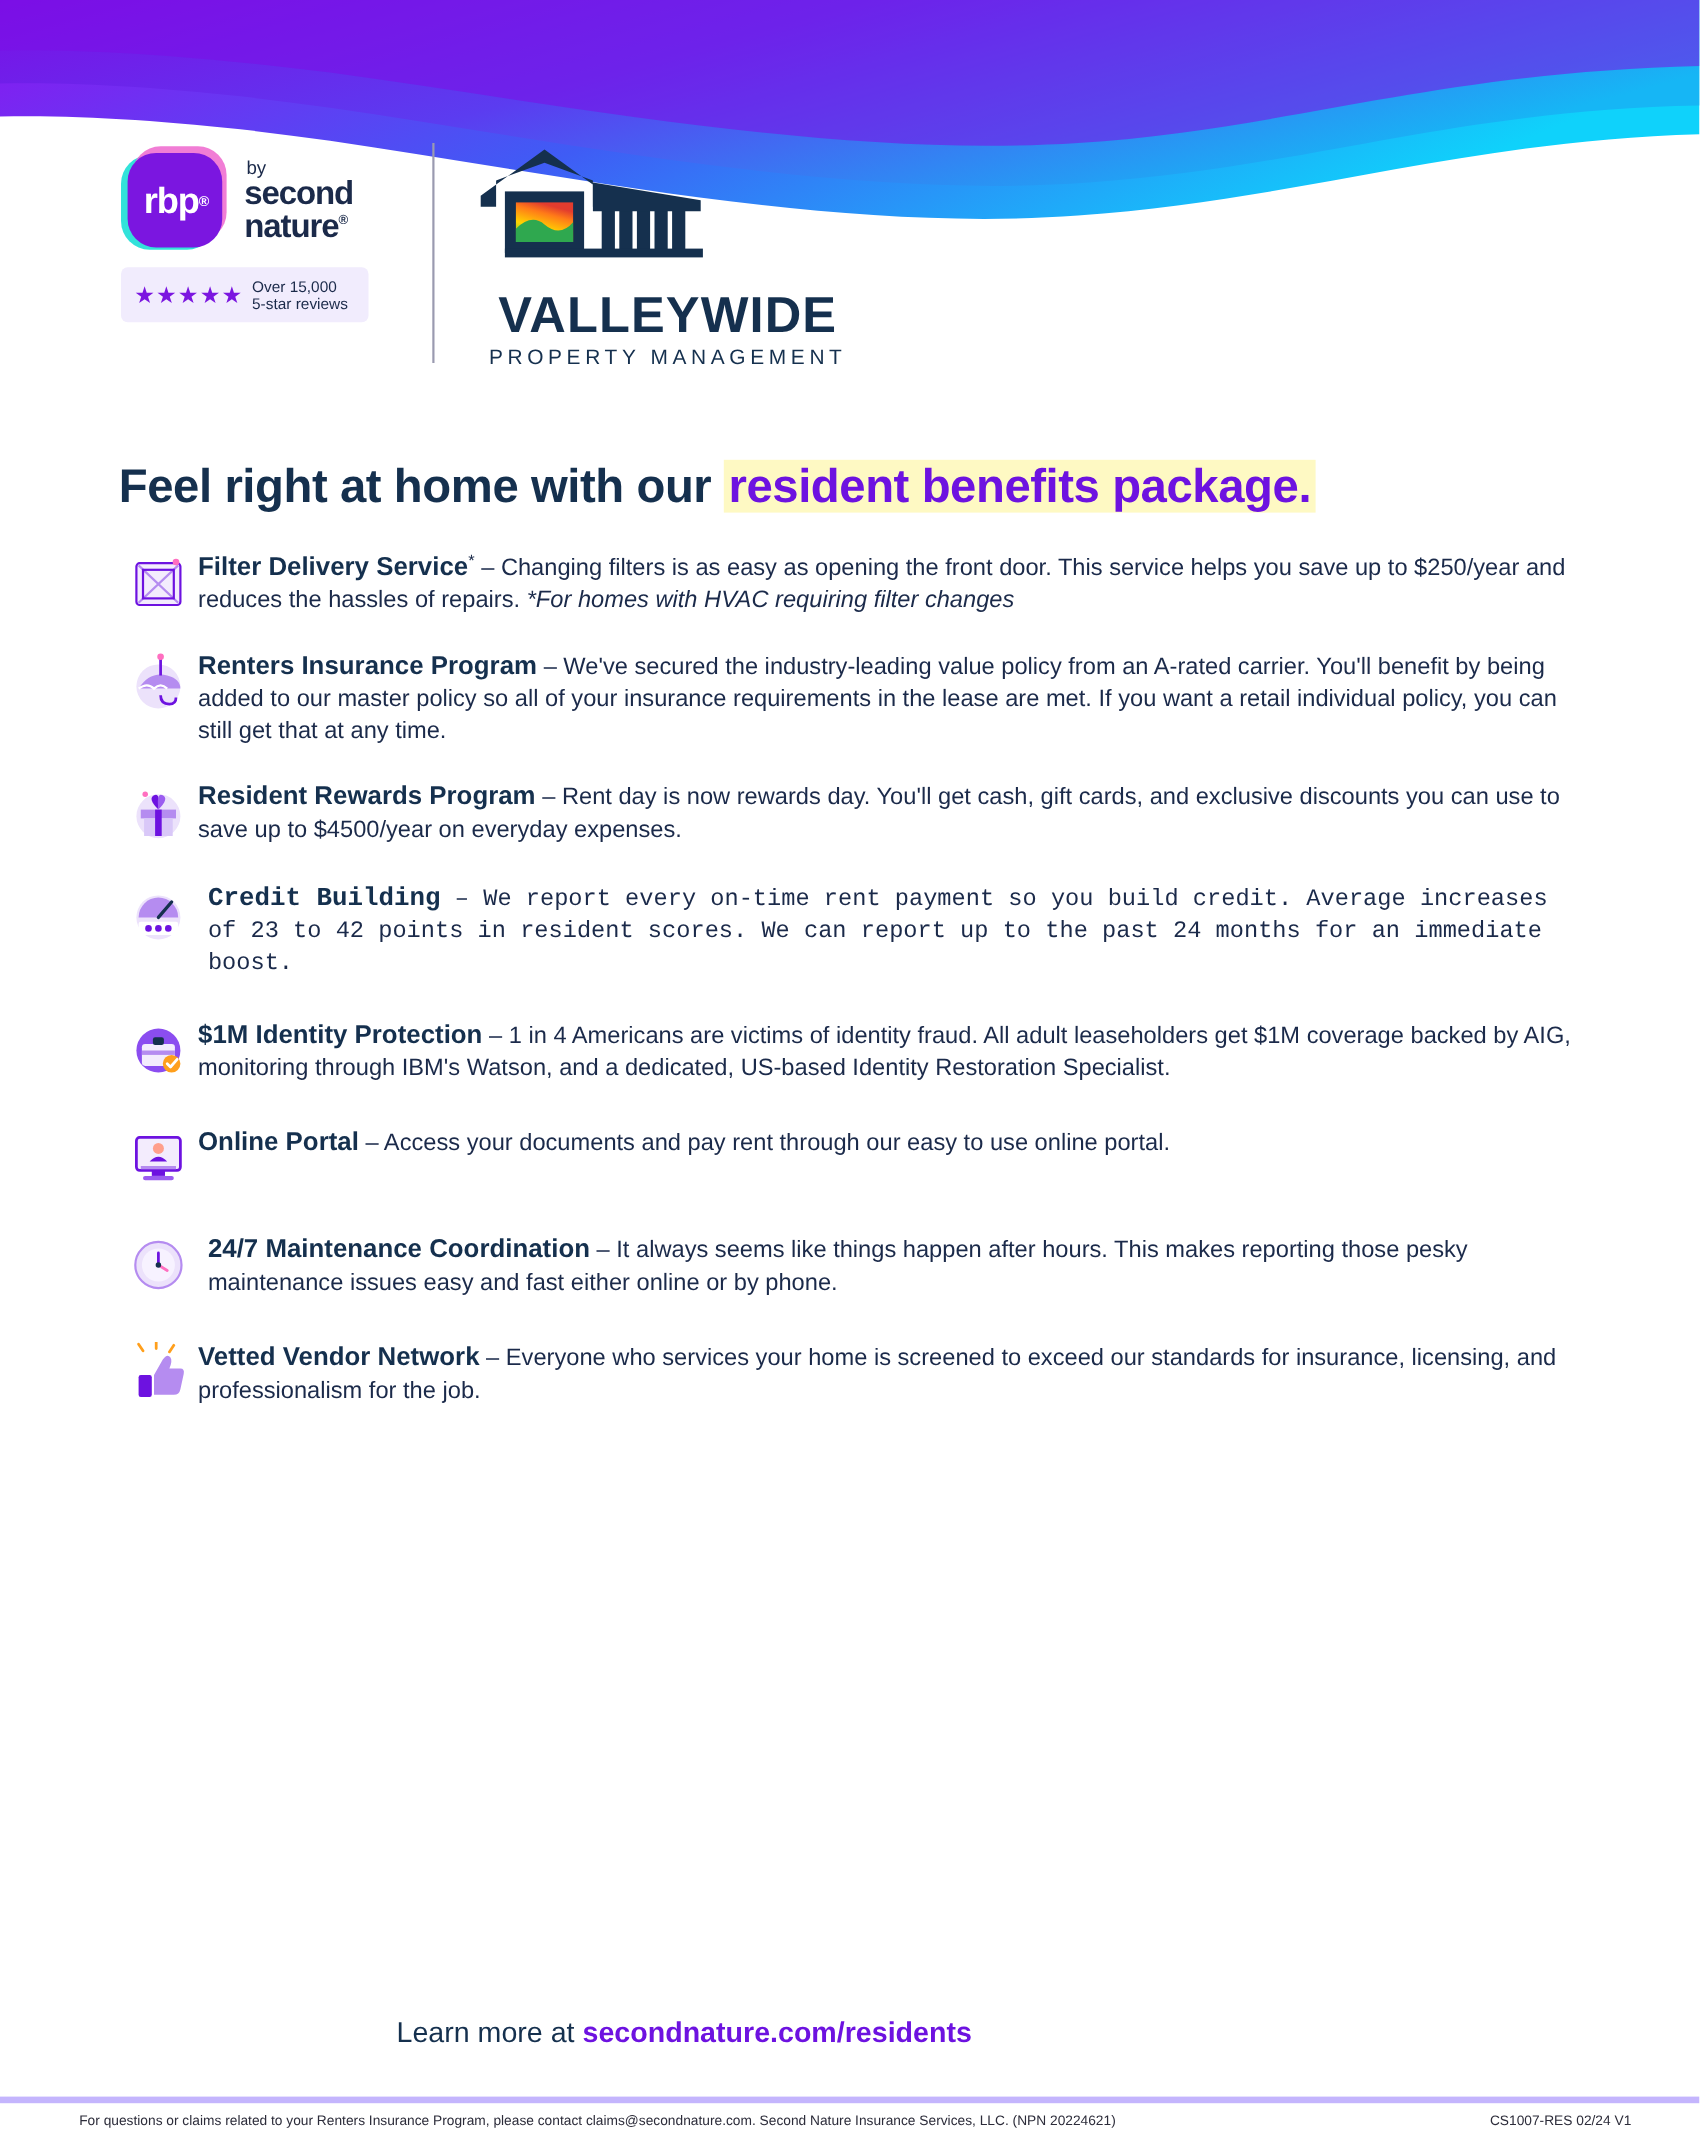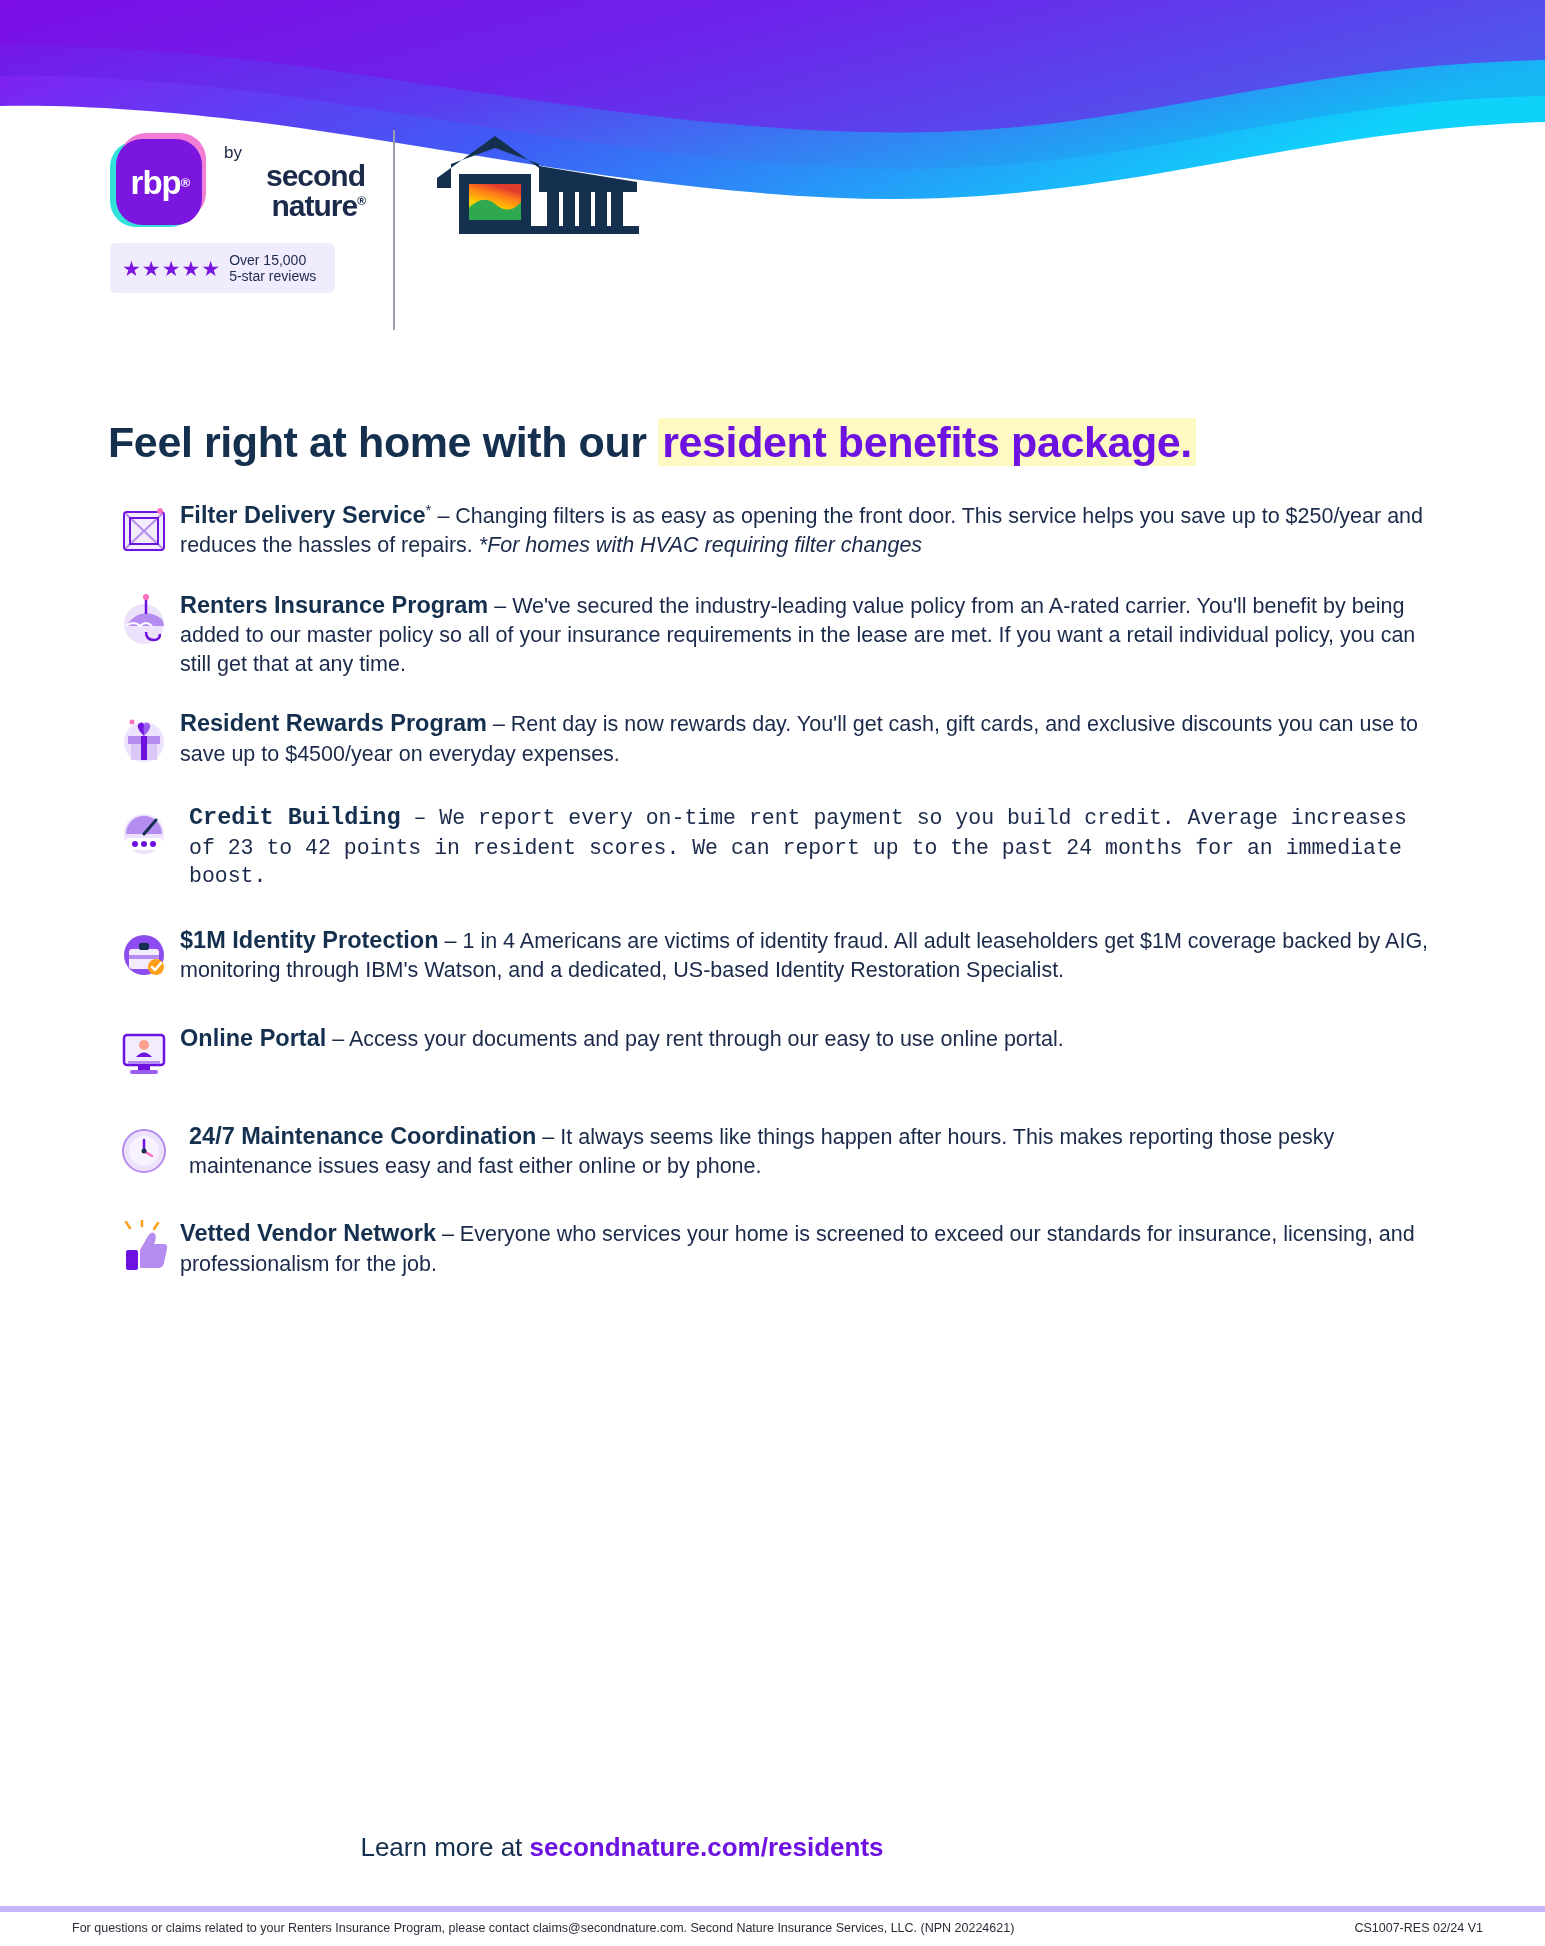--- a/index.html
+++ b/index.html
@@ -76,21 +76,20 @@
     color: #1b2a4a;
     font-weight: 400;
     margin-left: 2px;
   }
   .by-second .sn {
     font-size: 30px;
     font-weight: bold;
     letter-spacing: -1px;
     color: #1b2a4a;
     line-height: 1.0;
-    text-align: right;
   }
   .by-second .sn sup { font-size: 12px; vertical-align: super; }
   .reviews {
     margin-top: 8px;
     background: #f1ecfd;
     border-radius: 6px;
     padding: 9px 12px;
     display: flex;
     align-items: center;
     width: 225px;
@@ -302,20 +301,24 @@
       <rect x="42" y="54" width="52" height="36" fill="url(#sun)"></rect>
       <path d="M42,78 q14,-14 26,-4 q14,12 26,-2 l0,18 l-52,0 Z" fill="#2fa84f"></path>
       <rect x="120" y="60" width="12" height="40" fill="#15304e"></rect>
       <rect x="136" y="60" width="12" height="40" fill="#15304e"></rect>
       <rect x="152" y="60" width="12" height="40" fill="#15304e"></rect>
       <rect x="168" y="60" width="12" height="40" fill="#15304e"></rect>
       <rect x="184" y="60" width="12" height="40" fill="#15304e"></rect>
       <path d="M112,36 L210,52 L210,62 L112,62 Z" fill="#15304e"></path>
       <rect x="32" y="96" width="180" height="8" fill="#15304e"></rect>
     </svg>
+    <div class="vw-name">
+      <div class="l1">VALLEYWIDE</div>
+      <div class="l2">PROPERTY MANAGEMENT</div>
+    </div>
   </div>
 </div>
 
 <div class="headline">
   <span>Feel right at home with our </span><span class="hl">resident benefits package.</span>
 </div>
 
 <div class="benefits">
 
   <div class="benefit r1">

